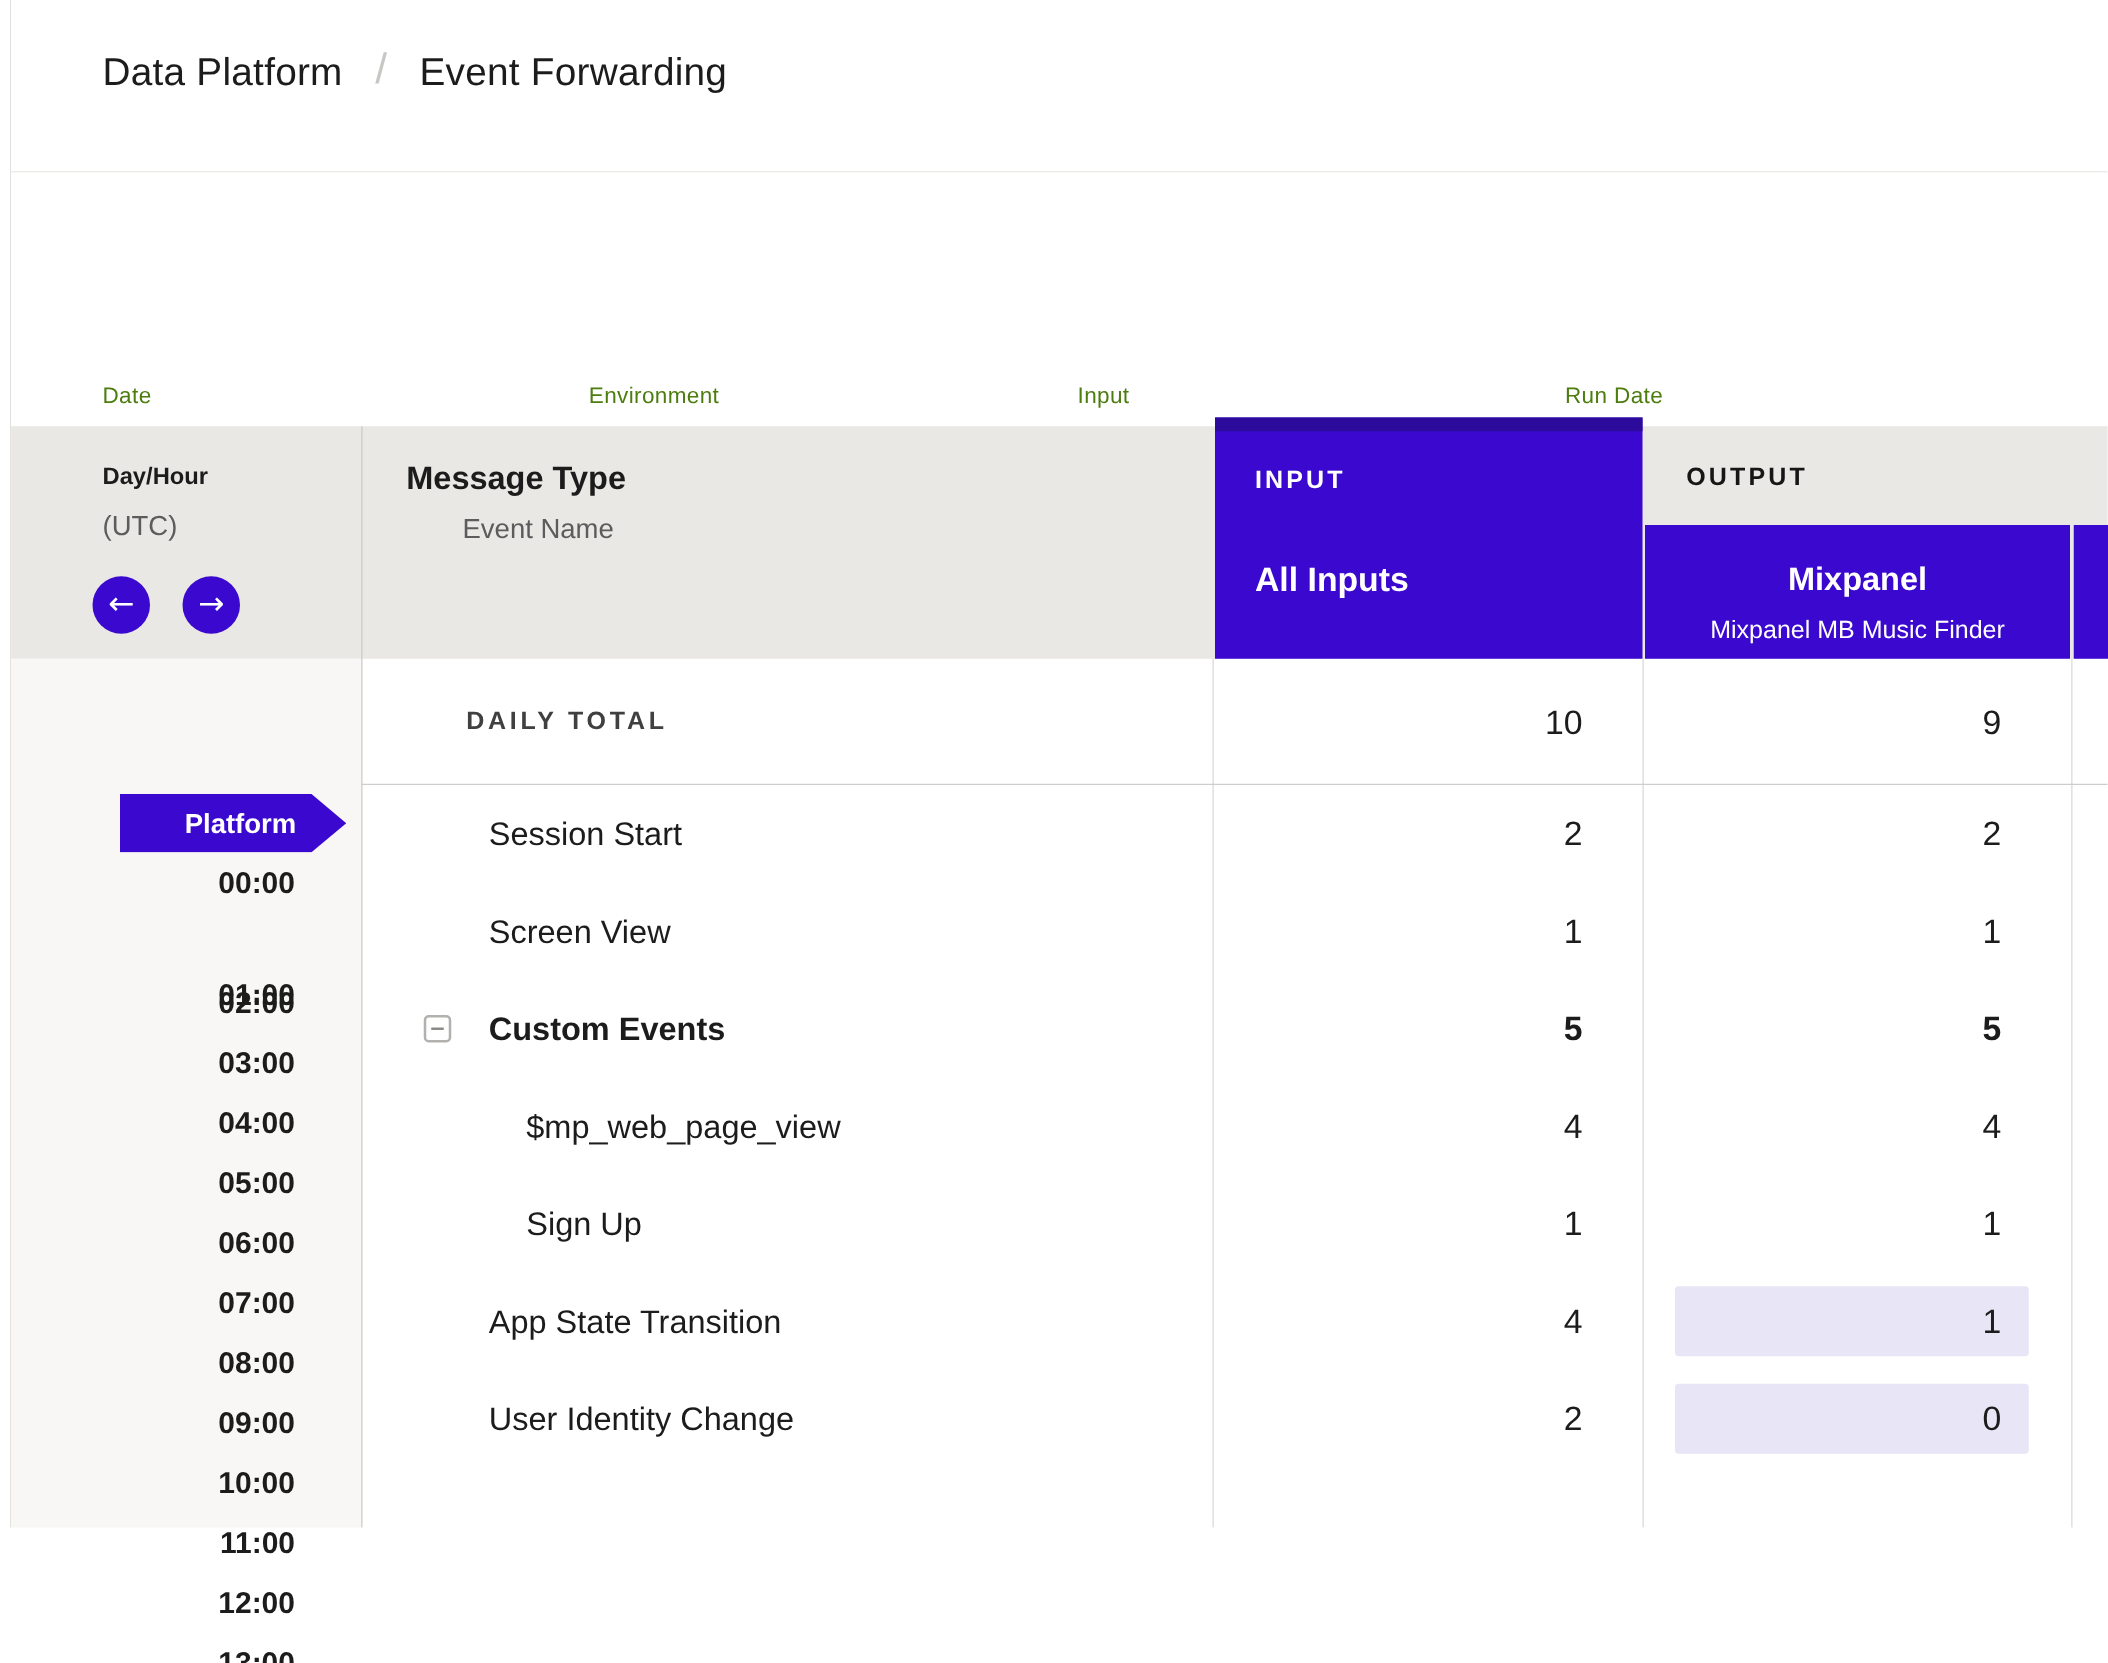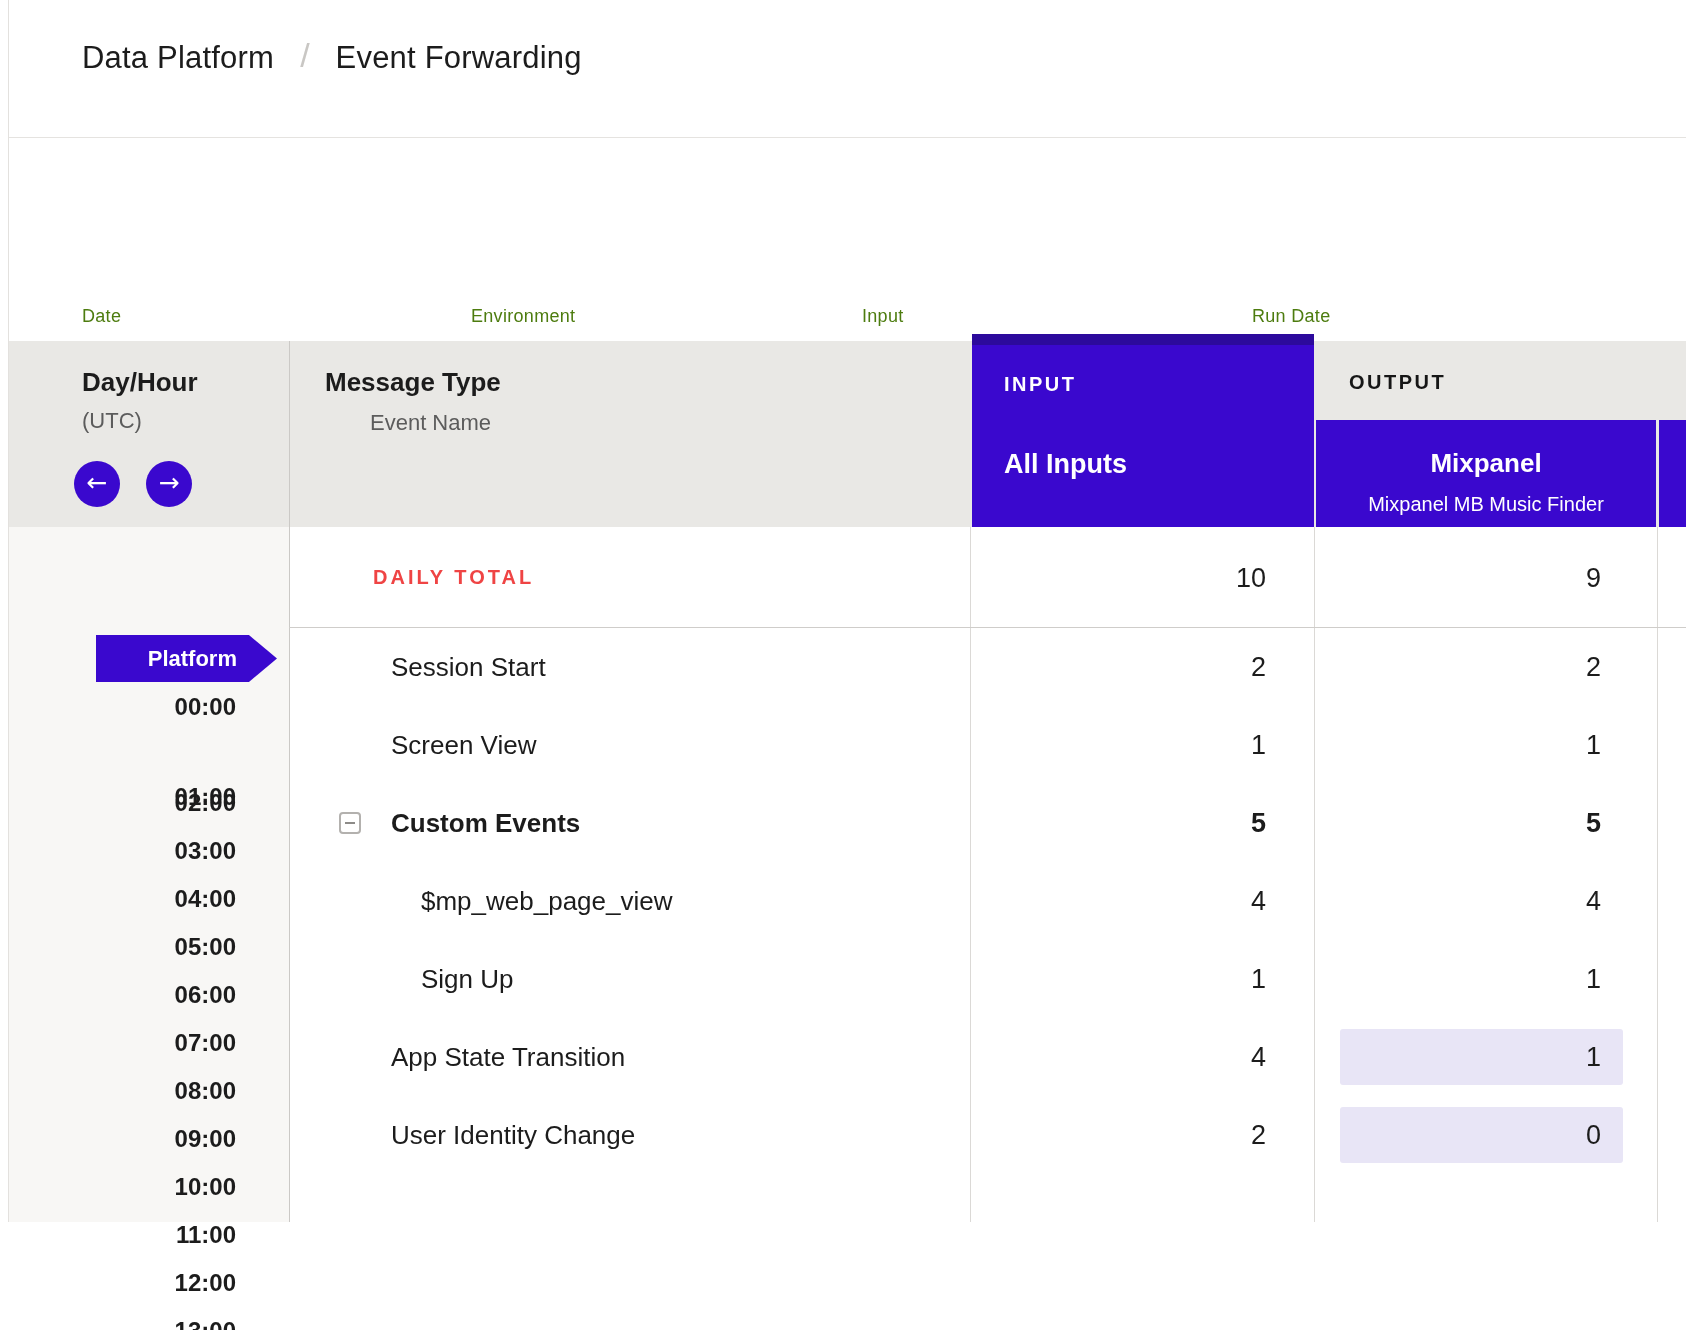--- a/index.html
+++ b/index.html
@@ -22,21 +22,21 @@
          border:1px solid #dbd9d6; border-radius:3px; cursor:pointer; }
   .ddl-text { position:absolute; top:0; height:68px; line-height:68px;
               font-size:25px; font-weight:700; color:#1c1c1c; }
   .ddl .chev { position:absolute; right:24px; top:29px; }
   .clock { position:absolute; left:20px; top:22px; }
   .run-value { position:absolute; left:1243px; top:232px; font-size:25px; font-weight:700;
                line-height:34px; color:#161616; }
 
   
   .band { position:absolute; left:0; top:341px; width:100%; height:186px; background:#e9e8e5; }
-  .dayhour-title { position:absolute; left:73px; top:366px; font-size:26px; font-weight:700; line-height:32px; }
+  .dayhour-title { position:absolute; left:73px; top:366px; font-size:19px; font-weight:700; line-height:32px; }
   .dayhour-sub   { position:absolute; left:73px; top:408px; font-size:22px; color:#5c5c5c; line-height:26px; }
   .navbtn { position:absolute; top:461px; width:46px; height:46px; border-radius:50%;
             background:#3a08ce; color:#fff; text-align:center; line-height:44px;
             font-family:"DejaVu Sans", sans-serif; font-size:25px; cursor:pointer; }
   .navbtn.prev { left:65px; }  .navbtn.next { left:137px; }
   .msgtype-title { position:absolute; left:316px; top:366px; font-size:26px; font-weight:700; line-height:32px; }
   .msgtype-sub   { position:absolute; left:361px; top:410px; font-size:22px; color:#5c5c5c; line-height:26px; }
 
   .input-box { position:absolute; left:963px; top:334px; width:342px; height:193px; background:#3a08ce; }
   .input-box .strip { position:absolute; left:0; top:0; width:100%; height:11px; background:#2c0a9c; }
@@ -64,21 +64,21 @@
   .summary-flag { position:absolute; left:87px; top:635px; width:181px; height:47px;
                   background:#3a08ce; color:#fff; font-size:22px; font-weight:700;
                   line-height:47px; text-align:right; padding-right:40px; cursor:pointer;
                   clip-path:polygon(0 0, 84.5% 0, 100% 50%, 84.5% 100%, 0 100%); }
   .hour { position:absolute; left:0; width:227px; text-align:right; height:28px;
           line-height:28px; font-size:24px; font-weight:700; color:#1c1c1c; cursor:pointer; }
 
   .daily-row { position:absolute; left:280px; right:0; top:527px; height:101px;
                border-bottom:1px solid #cfcdca; }
   .daily-label { position:absolute; left:84px; top:38px; font-size:20px; font-weight:700;
-                 letter-spacing:3px; color:#ef4444; line-height:24px; }
+                 letter-spacing:3px; color:#404040; line-height:24px; }
   .rows { position:absolute; left:280px; right:0; top:628px; }
   .row { position:relative; height:78px; }
   .ev-name { position:absolute; left:102px; top:24px; font-size:26px; line-height:30px; color:#1c1c1c; }
   .row.indent .ev-name { left:132px; }
   .row.group .ev-name { font-weight:700; }
   .row.group .inval, .row.group .outval { font-weight:700; }
   .collapse-box { position:absolute; left:50px; top:28px; width:22px; height:22px;
                   border:2px solid #b3b1ae; border-radius:4px; cursor:pointer; }
   .collapse-box .minus { position:absolute; left:4px; top:8px; width:10px; height:2px; background:#8d8b88; }
   .inval  { position:absolute; left:681px;  top:24px; width:344px; text-align:right;

